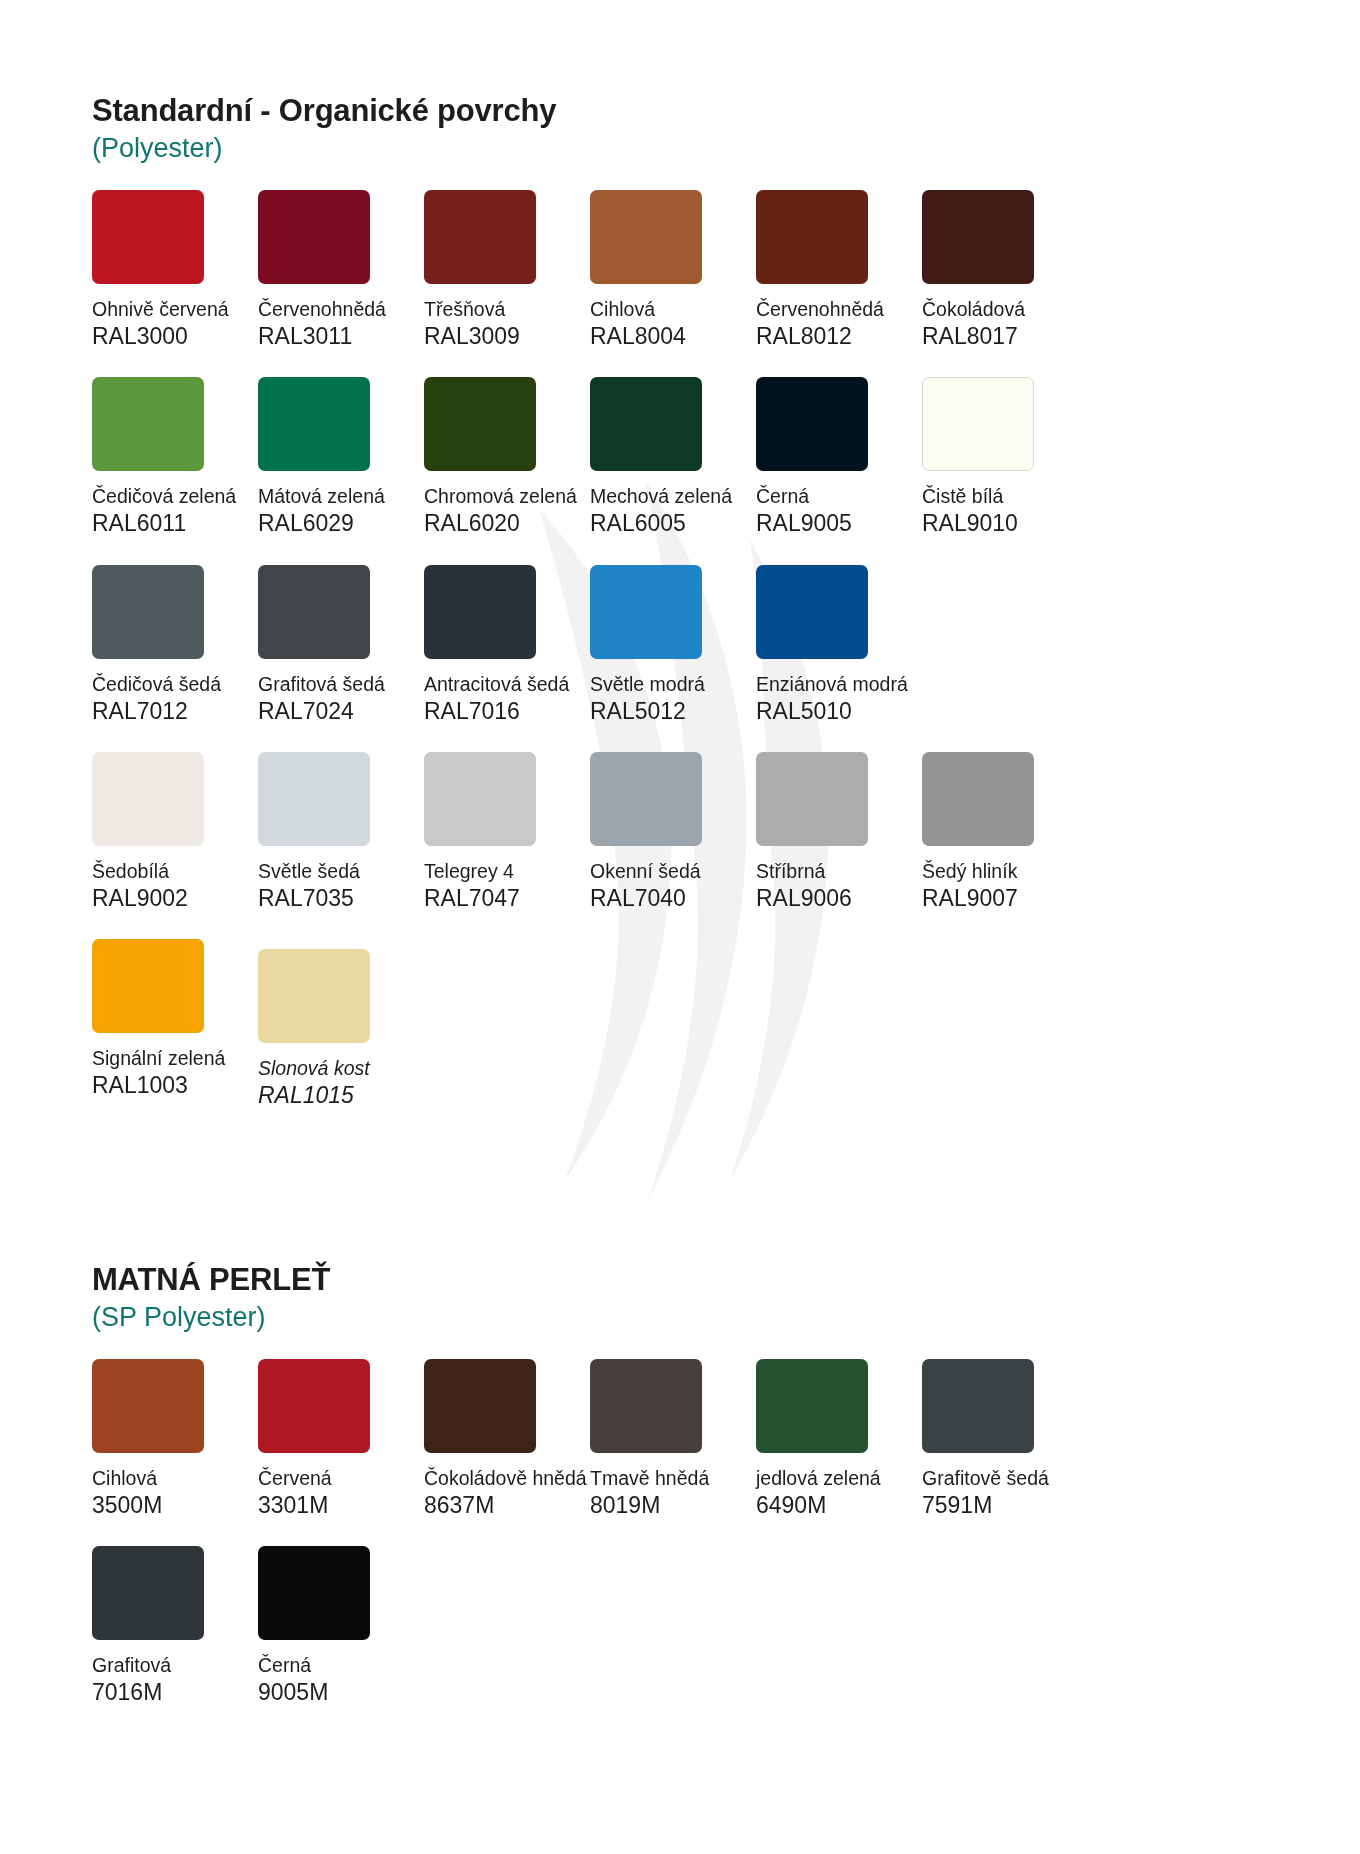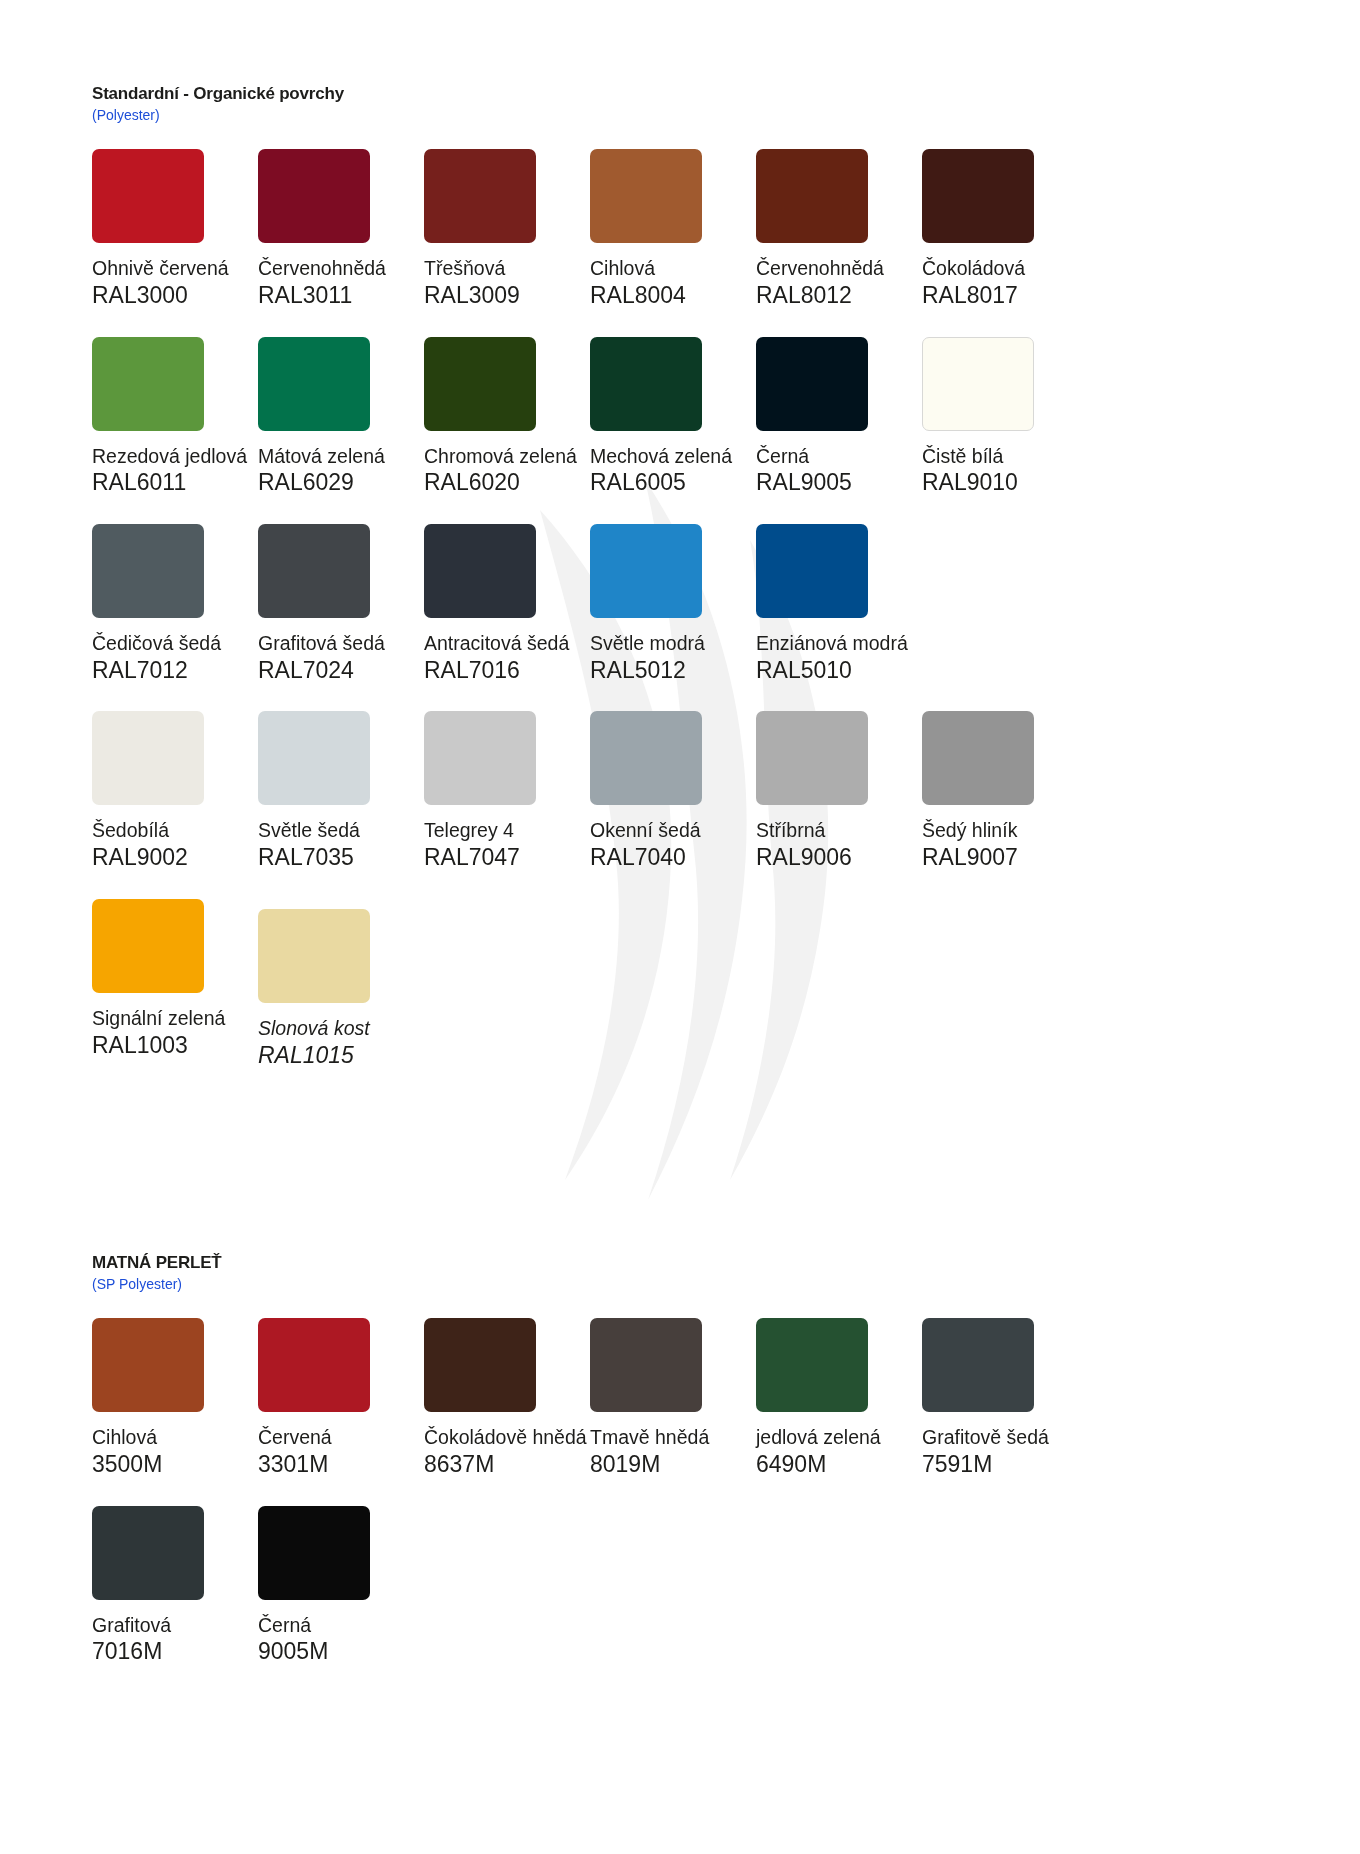--- a/index.html
+++ b/index.html
@@ -34,33 +34,33 @@
     padding: 0;
   }
 
   
   .section {
     position: absolute;
     left: 92px;
     width: 1000px;
   }
   .section-title {
-    font-size: 17px;
+    font-size: 31px;
     font-weight: bold;
     letter-spacing: -0.2px;
-    margin: 0 0 4px 0;
+    margin: 10px 0 4px 0;
     line-height: 1.12;
     color: #1d1d1b;
   }
   .section-sub {
-    font-size: 14px;
+    font-size: 27px;
     font-weight: normal;
     margin: 0;
     line-height: 1.15;
-    color: #1d4ed8;
+    color: #0f766e;
   }
 
   
   .grid {
     display: flex;
     flex-wrap: wrap;
     width: 1000px;
   }
   .cell {
     width: 166px;
@@ -148,21 +148,21 @@
         <div class="cell">
           <div class="swatch" style="background:#401a14;"></div>
           <div class="cell-name">Čokoládová</div>
           <div class="cell-code">RAL8017</div>
         </div>
       </div>
 
       <div class="grid-row">
         <div class="cell">
           <div class="swatch" style="background:#5c973c;"></div>
-          <div class="cell-name">Rezedová jedlová</div>
+          <div class="cell-name">Čedičová zelená</div>
           <div class="cell-code">RAL6011</div>
         </div>
         <div class="cell">
           <div class="swatch" style="background:#02724b;"></div>
           <div class="cell-name">Mátová zelená</div>
           <div class="cell-code">RAL6029</div>
         </div>
         <div class="cell">
           <div class="swatch" style="background:#26400e;"></div>
           <div class="cell-name">Chromová zelená</div>

